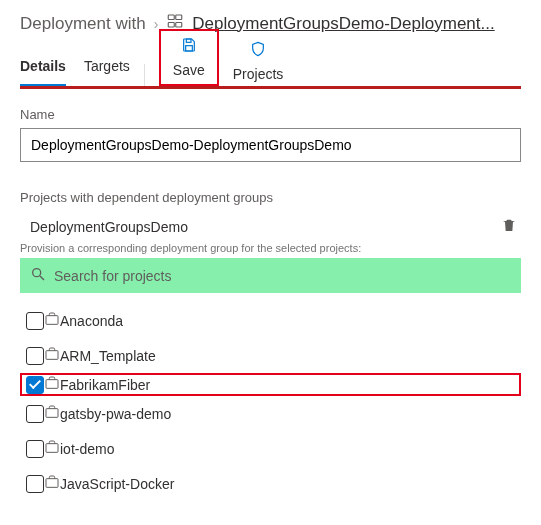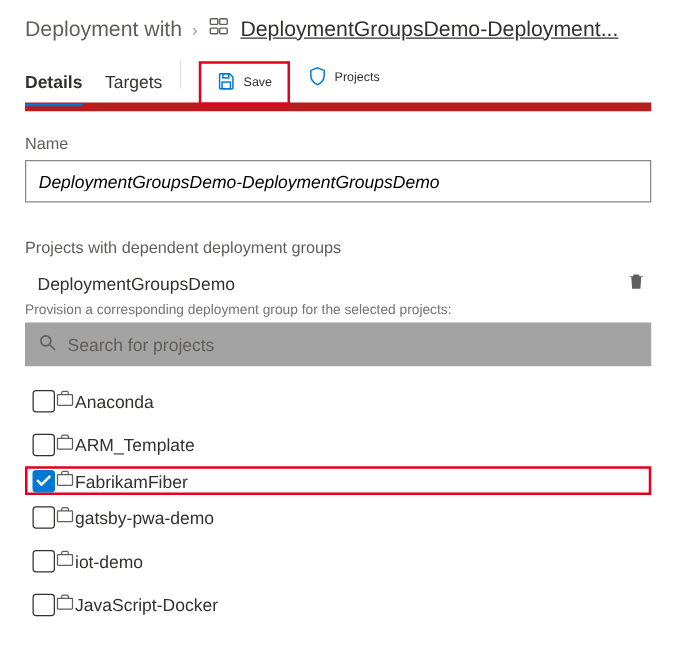--- a/index.html
+++ b/index.html
@@ -19,22 +19,22 @@
     color: #605e5c;
     margin-bottom: 14px;
   }
   .breadcrumb .current {
     color: #323130;
     text-decoration: underline;
   }
   .chevron { color: #a19f9d; font-size: 14px; }
   .toolbar {
     display: flex;
-    align-items: flex-start;
-    border-bottom: 7px solid #b91c1c;
+    align-items: flex-end;
+    border-bottom: 3px solid #b91c1c;
     margin-bottom: 18px;
     height: 40px;
   }
   .tabs { display: flex; gap: 18px; }
   .tab {
     padding: 8px 0 10px 0;
     cursor: pointer;
     font-size: 14px;
     color: #323130;
     border-bottom: 2px solid transparent;
@@ -50,53 +50,53 @@
     margin: 0 14px;
   }
   .tool-btn {
     display: flex;
     align-items: center;
     gap: 6px;
     padding: 4px 8px;
     cursor: pointer;
     background: transparent;
     border: none;
-    font-size: 10px;
-    color: #323130;
+    font-size: 14px;
+    color: #323130;
+    flex-direction: column;
   }
   .tool-btn svg { fill: none; stroke: #0078d4; }
   .highlight {
     border: 2px solid #e3001b;
     padding: 2px 4px;
   }
   .section-label {
     font-size: 13px;
     color: #605e5c;
     margin-bottom: 6px;
   }
   .text-input {
     width: 100%;
     padding: 8px 10px;
     border: 1px solid #8a8886;
     font-size: 14px;
     font-family: inherit;
     margin-bottom: 28px;
-    font-style: italic;
   }
   .dep-row {
     display: flex;
     justify-content: space-between;
     align-items: center;
     padding: 6px 4px 6px 10px;
   }
   .trash svg { fill: #605e5c; }
   .search-box {
     display: flex;
     align-items: center;
-    background: #a3a3a3;
+    background: #86efac;
     padding: 8px 10px;
     margin-top: 4px;
     margin-bottom: 10px;
   }
   .search-box input {
     border: none;
     background: transparent;
     font-size: 14px;
     flex: 1;
     outline: none;

